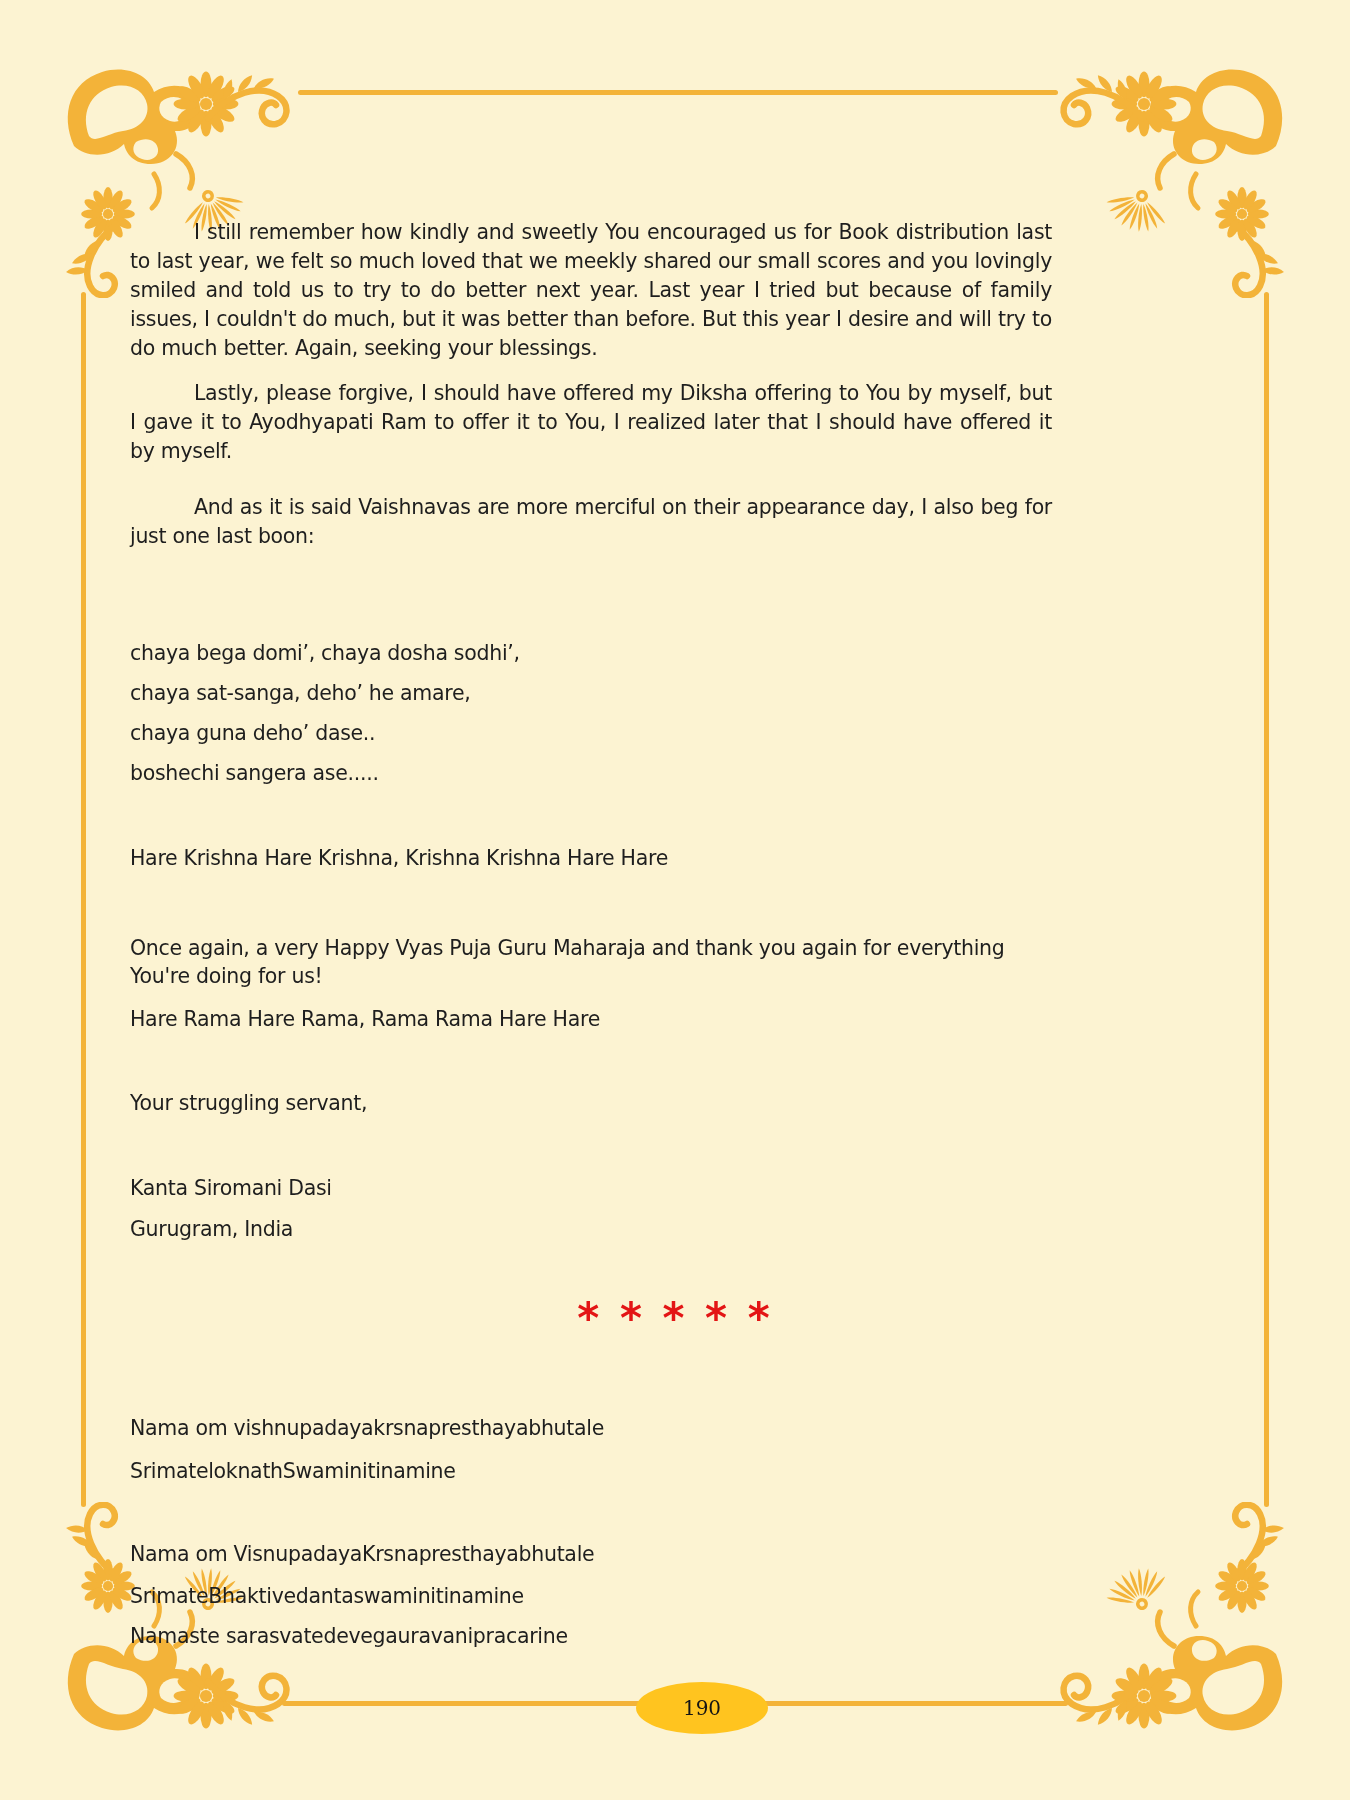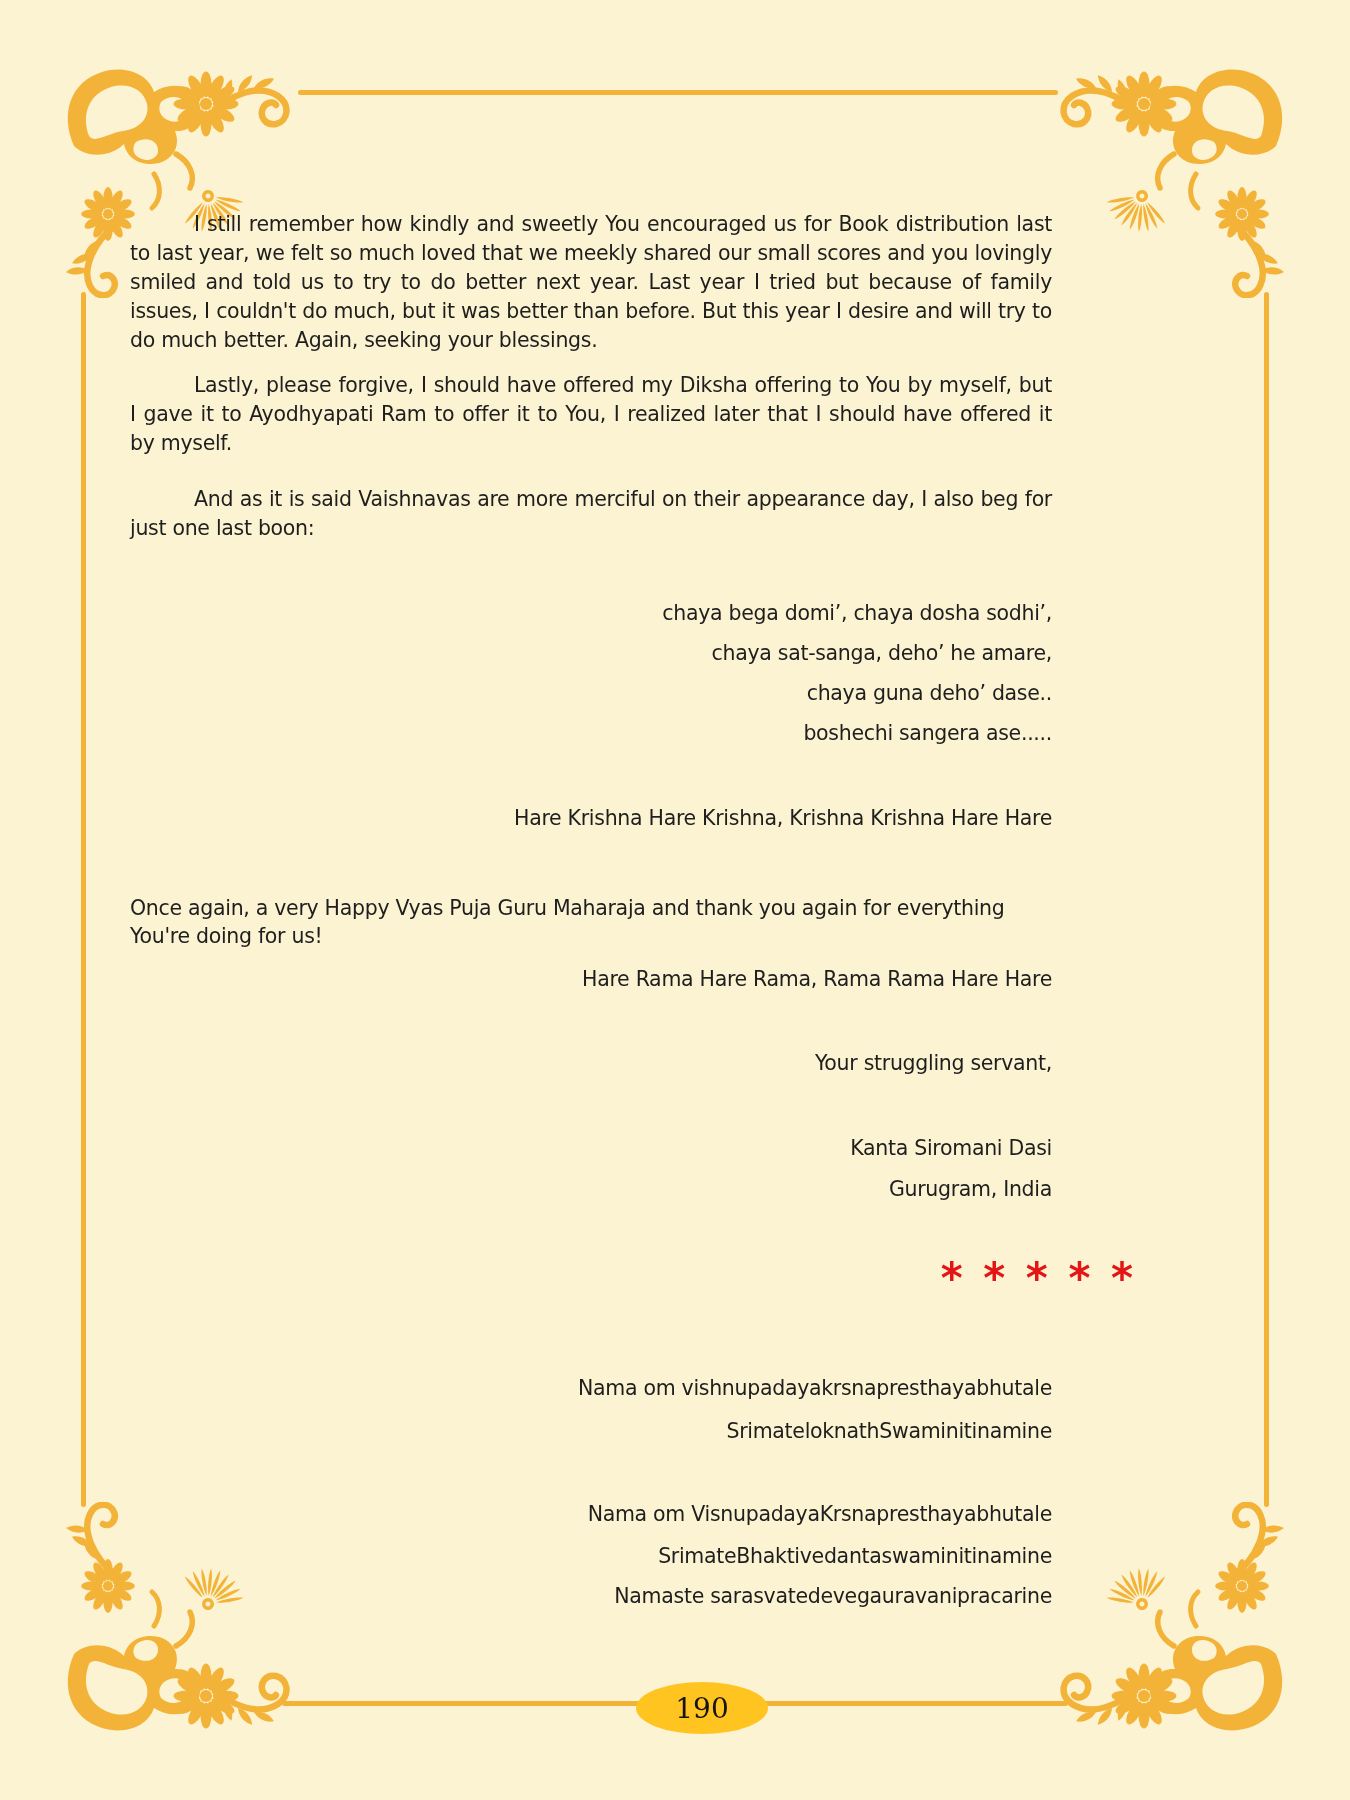--- a/index.html
+++ b/index.html
@@ -21,41 +21,41 @@
   .line-right  { left:1264px; top:292px;  width:5px;   height:1215px; }
 
   .corner { position:absolute; width:240px; height:240px; }
   .corner.tl { left:58px;   top:58px; }
   .corner.tr { left:1052px; top:58px;   transform:scaleX(-1); }
   .corner.bl { left:58px;   top:1502px; transform:scaleY(-1); }
   .corner.br { left:1052px; top:1502px; transform:scale(-1,-1); }
 
   
   .content {
-    position:absolute; left:130px; top:4px; width:922px;
+    position:absolute; left:130px; top:12px; width:922px;
     display:flex; flex-direction:column;
-    color:#1E1E1E; font-size:20.5px; letter-spacing:-0.3px; line-height:29px;align-items:flex-end;
+    color:#1E1E1E; font-size:20.5px; letter-spacing:-0.3px; line-height:29px;
   }
   .para { text-align:justify; text-indent:64px; margin:0; }
   .line { margin:0; line-height:28px; }
   .separator {
     margin:0; text-align:center; transform:translateX(84px);
     color:#E31515; font-weight:bold; font-size:42px;
     line-height:40px; letter-spacing:3px;
   }
 
   
   .page-oval {
     position:absolute; left:636px; top:1682px; width:132px; height:52px;
     background:#FFC41F; border-radius:50%;
     display:flex; align-items:center; justify-content:center; z-index:2;
   }
   .page-oval span {
     font-family:"DejaVu Serif","Liberation Serif",serif;
-    font-size:28px; color:#141414;
+    font-size:20px; color:#141414;
   }
 </style>
 </head>
 <body>
 
 <svg width="0" height="0" style="position:absolute" aria-hidden="true">
   <defs>
     <path id="o-leaf" d="M0 0 C4.5 -6 5 -15 0 -22 C-5 -15 -4.5 -6 0 0 Z"></path>
     <path id="o-ray" d="M0 -8 C2.2 -16 2.2 -30 0 -36 C-2.2 -30 -2.2 -16 0 -8 Z"></path>
     <g id="o-daisy">
@@ -130,21 +130,21 @@
   <div class="frame-line line-top"></div>
   <div class="frame-line line-bottom"></div>
   <div class="frame-line line-left"></div>
   <div class="frame-line line-right"></div>
 
   <div class="content">
     <p class="para" style="margin-top:206px">I still remember how kindly and sweetly You encouraged us for Book distribution last to last year, we felt so much loved that we meekly shared our small scores and you lovingly smiled and told us to try to do better next year. Last year I tried but because of family issues, I couldn't do much, but it was better than before. But this year I desire and will try to do much better. Again, seeking your blessings.</p>
     <p class="para" style="margin-top:16px">Lastly, please forgive, I should have offered my Diksha offering to You by myself, but I gave it to Ayodhyapati Ram to offer it to You, I realized later that I should have offered it by myself.</p>
     <p class="para" style="margin-top:27px">And as it is said Vaishnavas are more merciful on their appearance day, I also beg for just one last boon:</p>
 
-    <p class="line" style="margin-top:56px">chaya bega domi’, chaya dosha sodhi’,</p>
+    <p class="line" style="margin-top:88px">chaya bega domi’, chaya dosha sodhi’,</p>
     <p class="line" style="margin-top:12px">chaya sat-sanga, deho’ he amare,</p>
     <p class="line" style="margin-top:12px">chaya guna deho’ dase..</p>
     <p class="line" style="margin-top:12px">boshechi sangera ase.....</p>
 
     <p class="line" style="margin-top:57px">Hare Krishna Hare Krishna, Krishna Krishna Hare Hare</p>
 
     <p class="line" style="margin-top:62px">Once again, a very Happy Vyas Puja Guru Maharaja and thank you again for everything You're doing for us!</p>
     <p class="line" style="margin-top:15px">Hare Rama Hare Rama, Rama Rama Hare Hare</p>
 
     <p class="line" style="margin-top:56px">Your struggling servant,</p>

